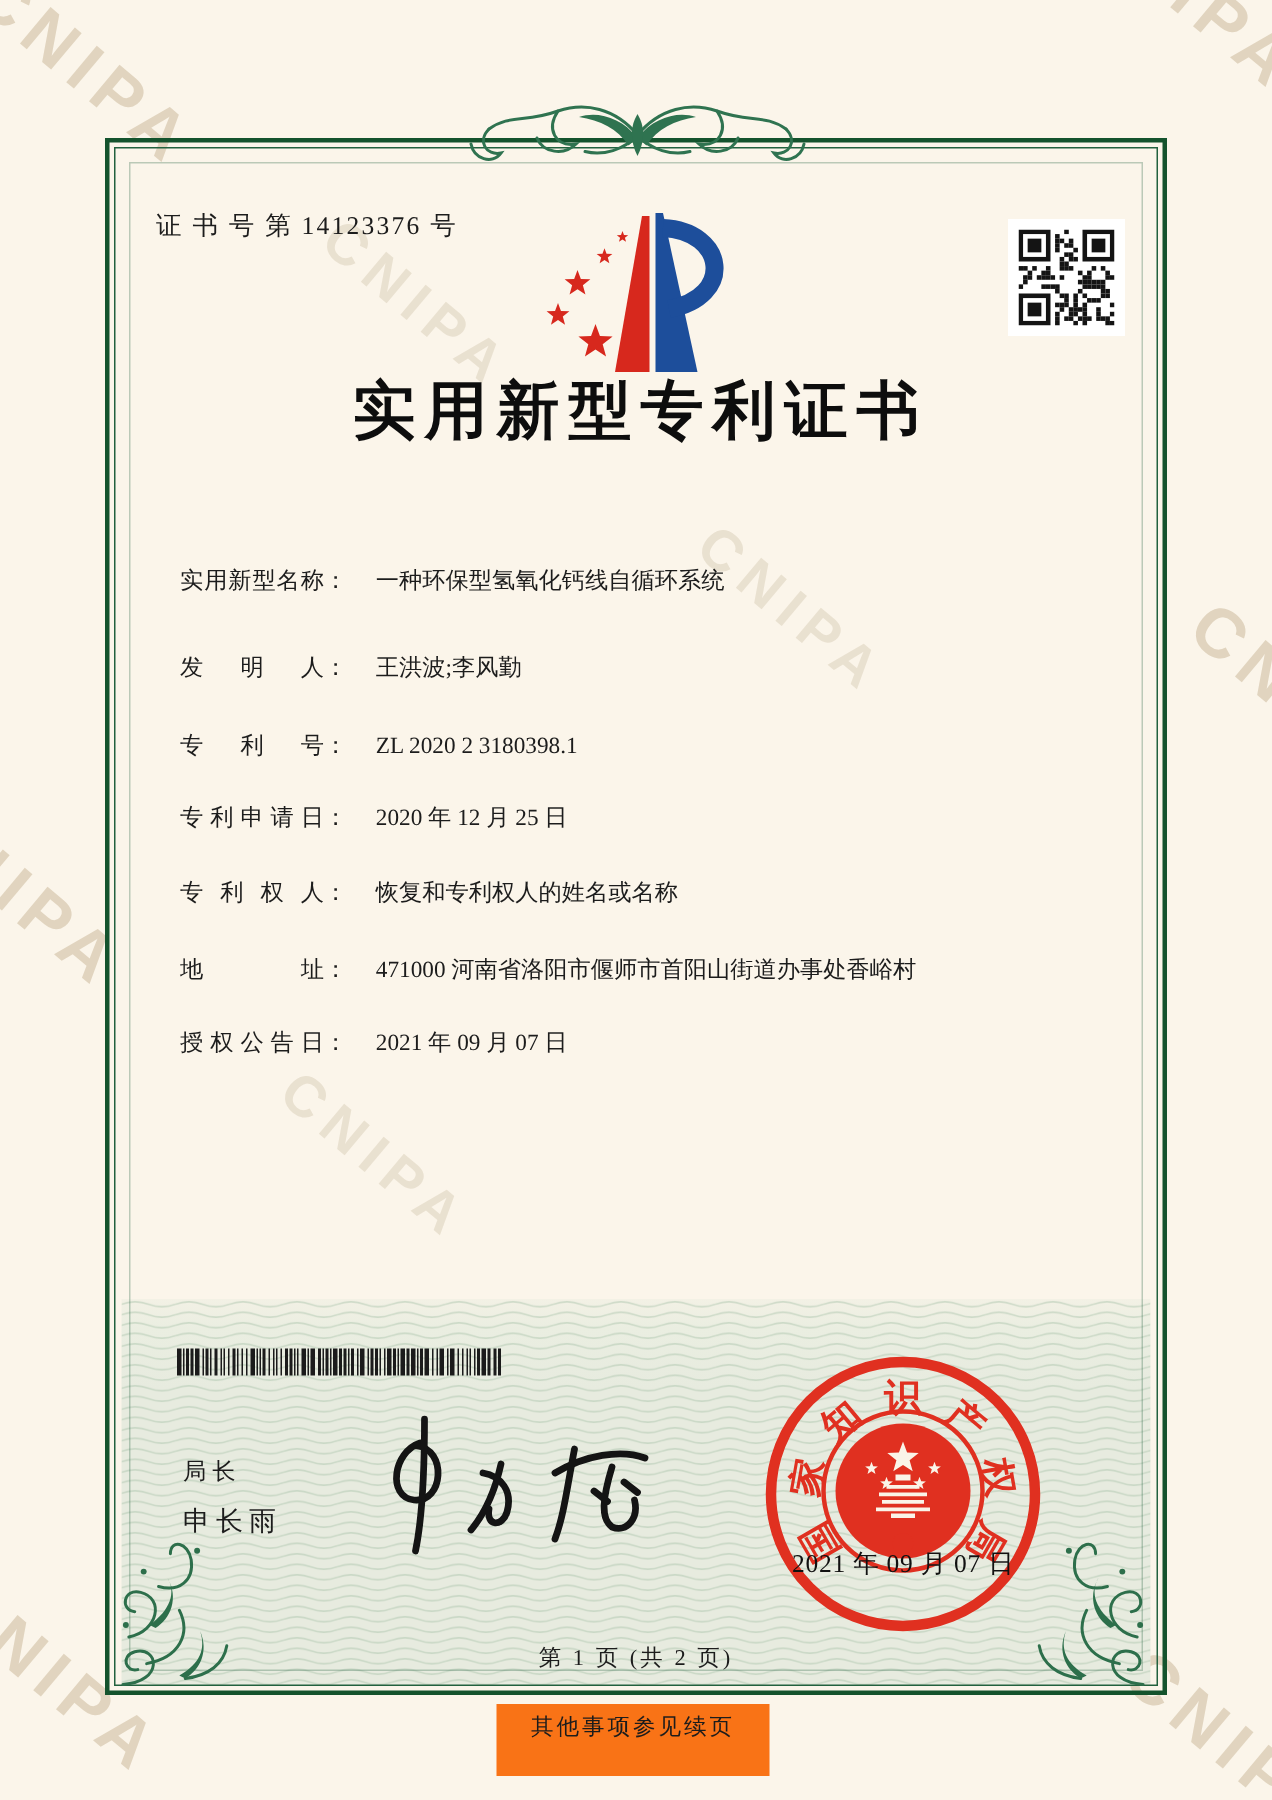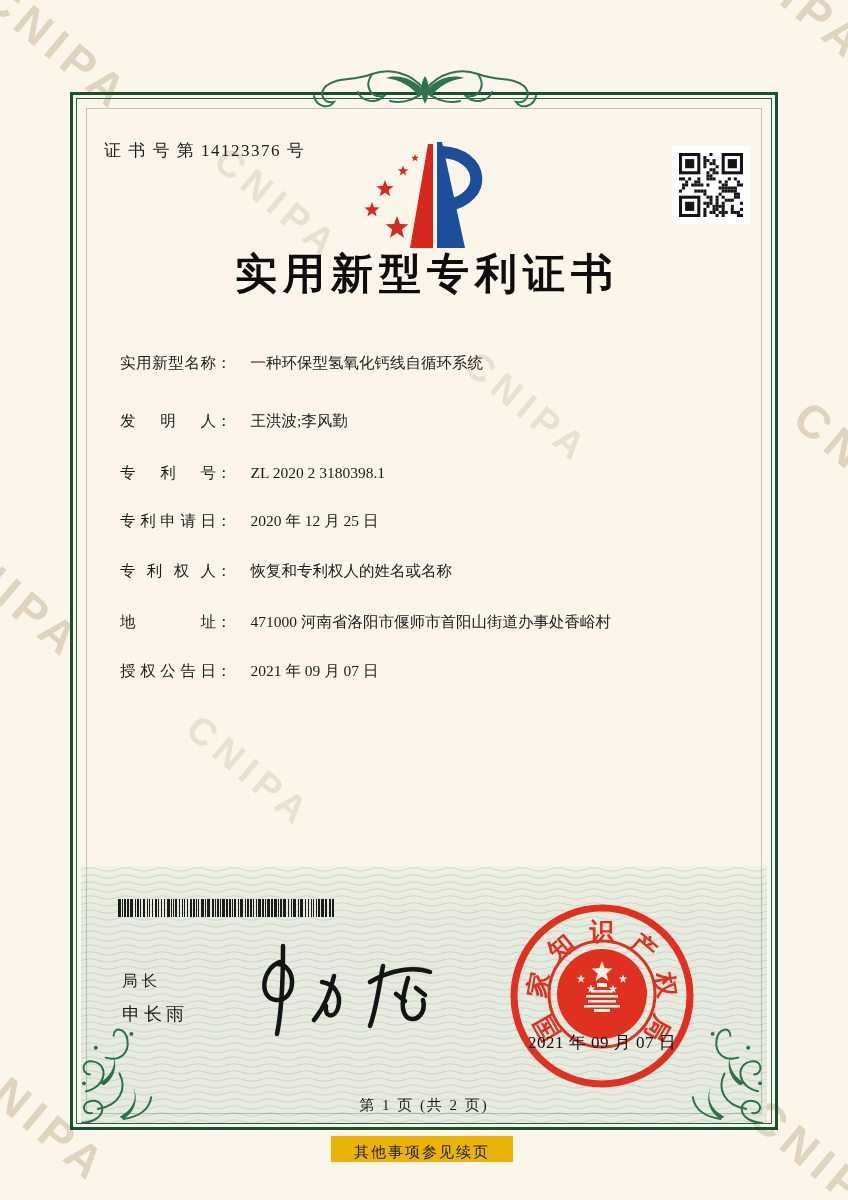--- a/index.html
+++ b/index.html
@@ -31,38 +31,38 @@
   .band svg{display:block;width:100%;height:100%;}
   
   .cert-no{position:absolute;left:104px;top:139px;font-size:17px;letter-spacing:1.5px;z-index:5;}
   .logo{position:absolute;left:352px;top:136px;width:156px;height:122px;z-index:5;}
   .qrbox{position:absolute;left:672px;top:146px;width:78px;height:78px;background:#ffffff;z-index:5;}
   .qrbox svg{position:absolute;left:7px;top:7px;}
   .title{position:absolute;left:0;right:0;top:246px;text-align:center;
     font-size:42px;font-weight:bold;letter-spacing:6px;text-indent:6px;color:#0d0d0d;z-index:5;}
   
   .row{position:absolute;left:120px;font-size:15.5px;white-space:nowrap;z-index:5;}
-  .lbl{display:inline-block;width:96px;text-align:justify;text-align-last:justify;vertical-align:bottom;}
+  .lbl{display:inline-block;width:96px;text-align:justify;text-align-last:justify;vertical-align:bottom;margin-top:24px;}
   .colon{display:inline-block;}
   .val{margin-left:19px;}
   .grant2{position:absolute;left:367px;top:0;}
   
   .paras{position:absolute;left:118px;top:699px;width:620px;z-index:5;
     font-size:15.5px;line-height:25px;text-align:justify;}
   .paras p{margin:0;text-indent:2em;}
   
   .barcode{position:absolute;left:118px;top:899px;width:222px;height:18px;display:flex;z-index:5;}
   .barcode span{display:block;height:100%;background:#1b1b1b;flex:0 0 auto;}
   .officer-title{position:absolute;left:122px;top:971px;font-size:15.5px;letter-spacing:4px;z-index:5;}
   .officer-name{position:absolute;left:122px;top:1002px;font-size:18px;letter-spacing:4px;z-index:5;}
   .signature{position:absolute;left:250px;top:942px;width:195px;height:98px;z-index:5;}
   .seal{position:absolute;left:505px;top:899px;width:194px;height:194px;z-index:6;}
   .seal-date{position:absolute;left:528px;top:1031px;font-size:17px;letter-spacing:.5px;color:#111;z-index:7;white-space:nowrap;}
   .page-info{position:absolute;left:0;right:0;top:1096px;text-align:center;font-size:15px;letter-spacing:2px;z-index:5;}
-  .note-box{position:absolute;left:331px;top:1136px;width:182px;height:26px;background:#eab308;
+  .note-box{position:absolute;left:331px;top:1136px;width:182px;height:48px;background:#f97316;
     text-align:center;line-height:32px;font-size:15px;letter-spacing:2px;z-index:5;}
   
   .flourish{position:absolute;left:306px;top:60px;width:238px;height:64px;z-index:4;}
   .corner{position:absolute;width:94px;height:114px;z-index:4;}
   .corner.bl{left:76px;top:1014px;}
   .corner.br{left:674px;top:1014px;transform:scaleX(-1);}
 </style>
 </head>
 <body>
 

